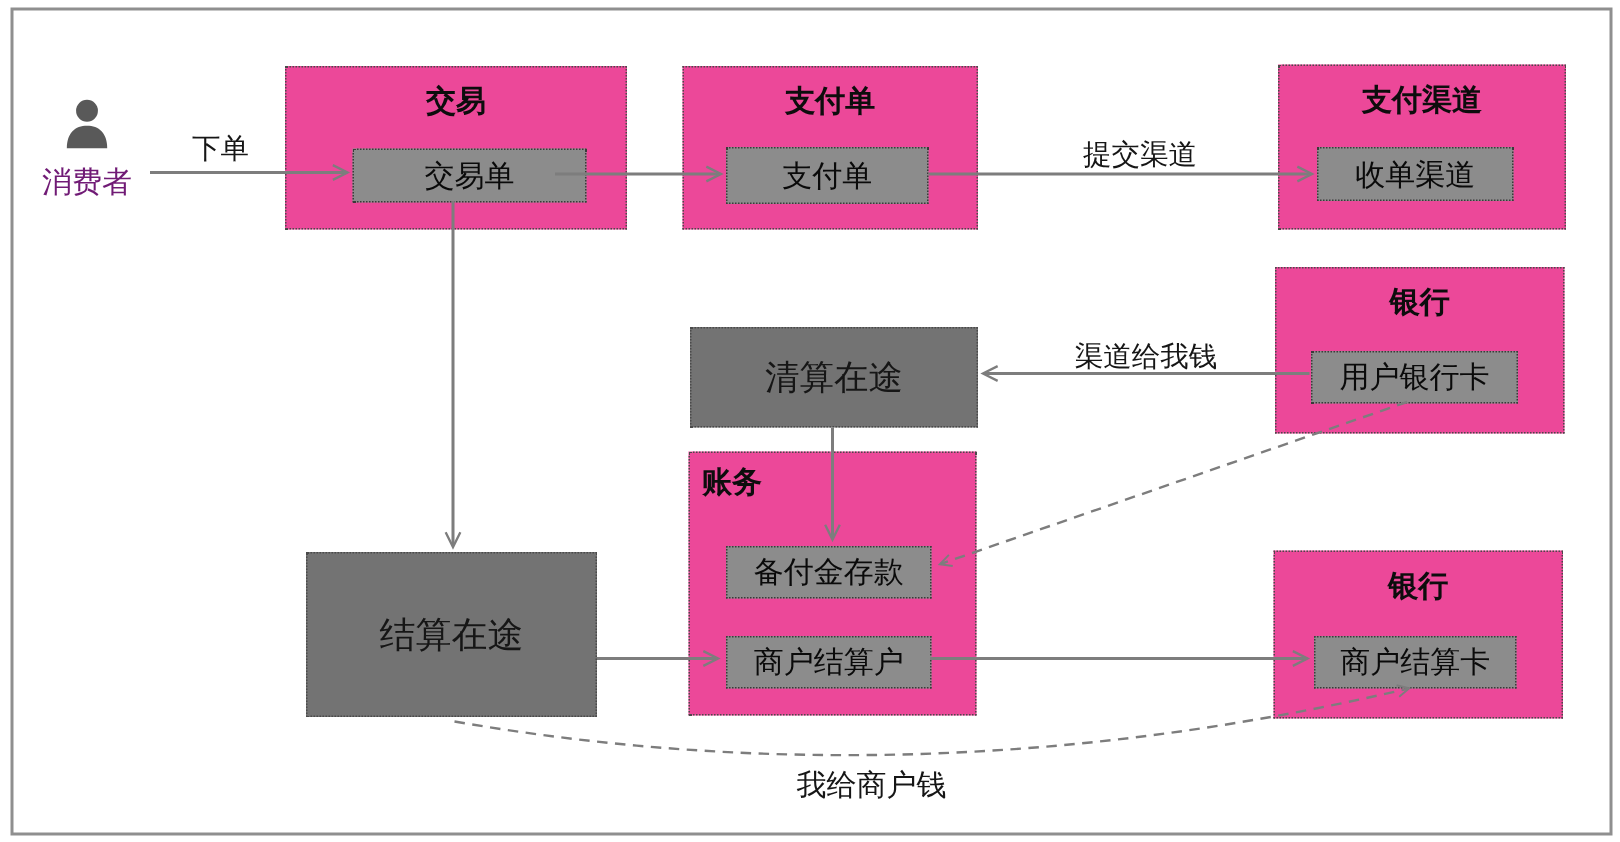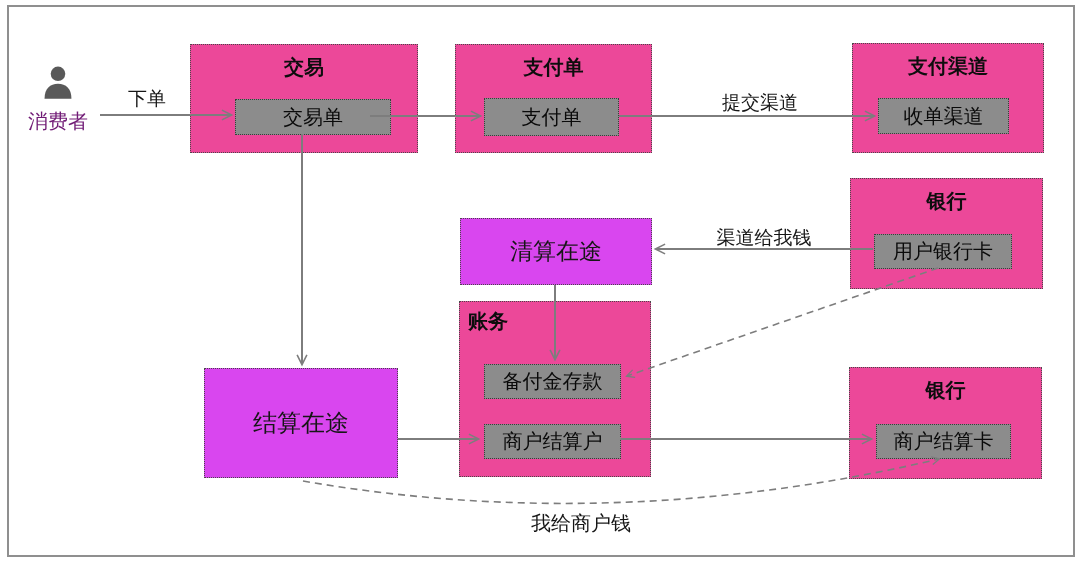--- a/index.html
+++ b/index.html
@@ -46,21 +46,21 @@
     box-sizing: border-box;
     display: flex;
     align-items: center;
     justify-content: center;
     font-size: 20px;
     color: #0a0a0a;
   }
   
   .plain {
     position: absolute;
-    background: #d946ef;
+    background: #737373;
     border: 1px dotted #4a4a4a;
     box-sizing: border-box;
     display: flex;
     align-items: center;
     justify-content: center;
     font-size: 23px;
     color: #161616;
   }
   
   .actor { position: absolute; left: 18px; top: 64px; width: 80px; text-align: center; }

